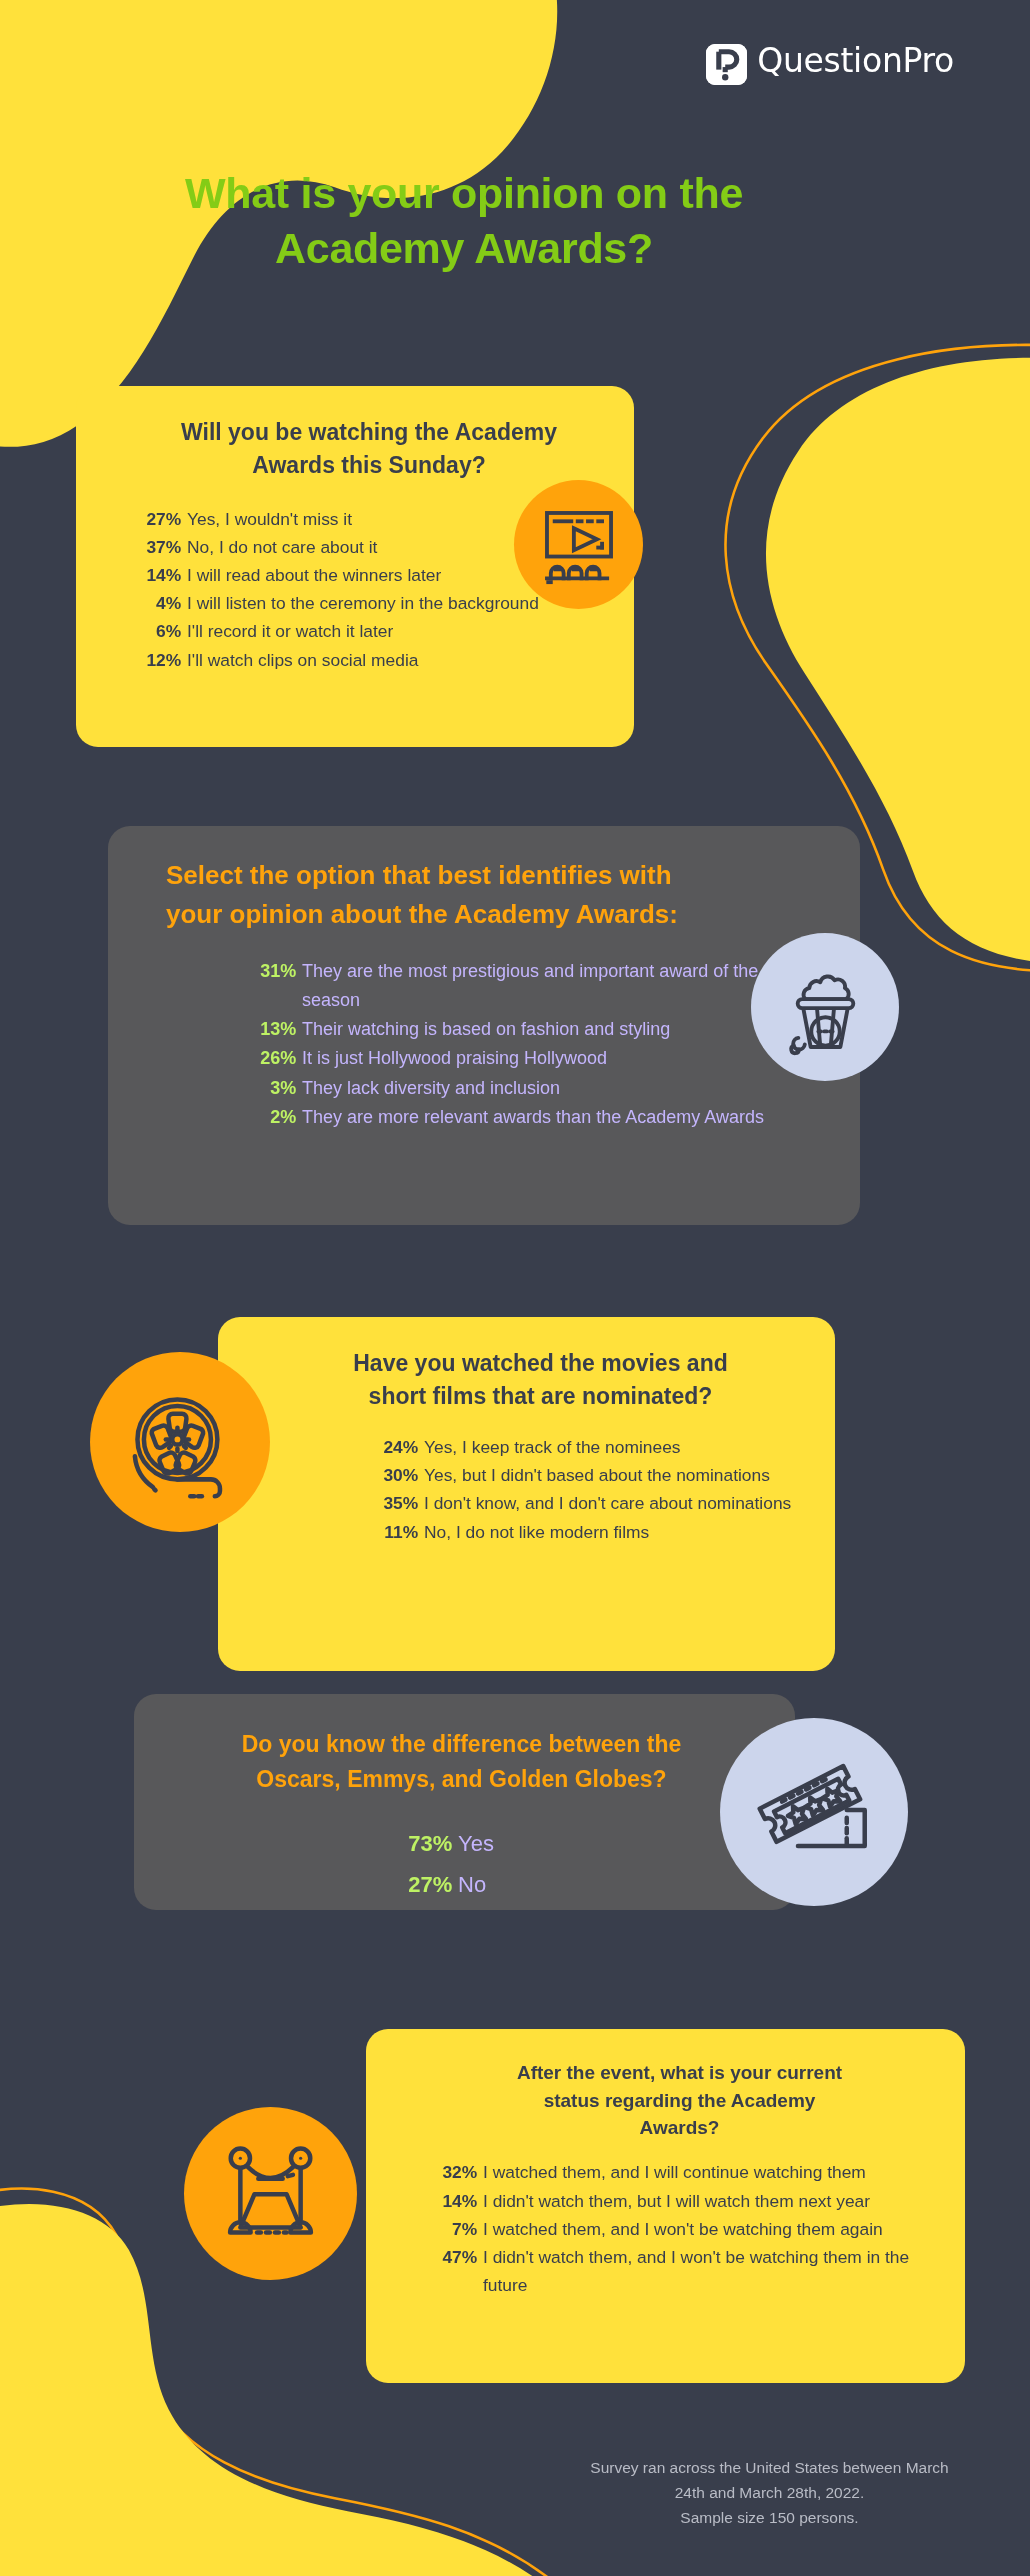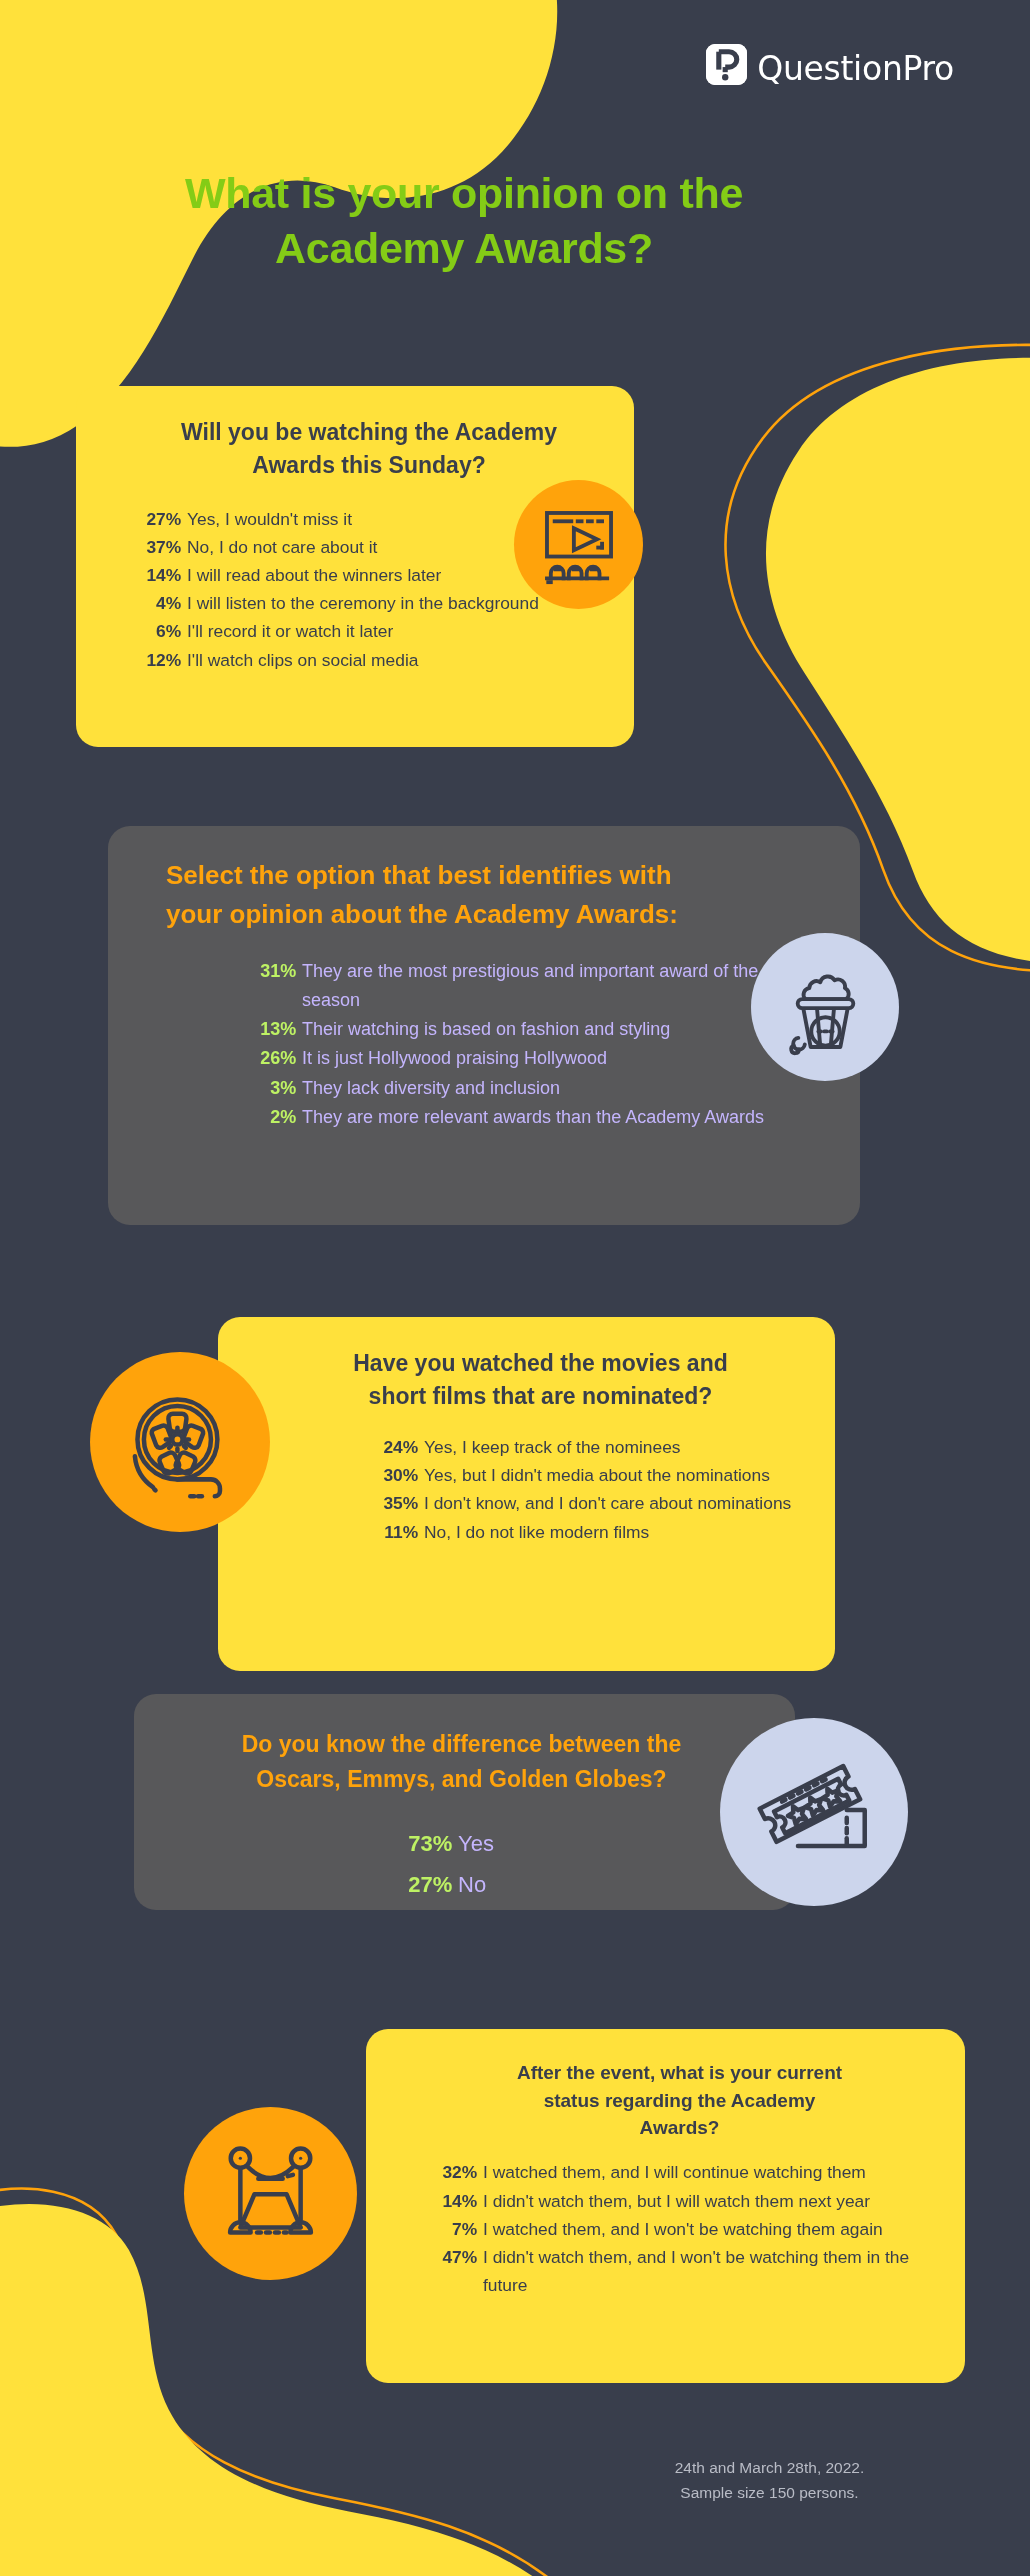--- a/index.html
+++ b/index.html
@@ -28,21 +28,21 @@
     height: 2576px;
     pointer-events: none;
   }
 
   
   .logo {
     position: absolute;
     top: 44px;
     left: 706px;
     display: flex;
-    align-items: flex-end;
+    align-items: flex-start;
     gap: 10.3px;
     z-index: 20;
   }
   .logo-mark {
     width: 41px;
     height: 41px;
     border-radius: 9px;
     background: #ffffff;
     position: relative;
     flex: 0 0 auto;
@@ -320,21 +320,21 @@
       <div>Have you watched the movies and</div>
       <div>short films that are nominated?</div>
     </div>
     <ul class="opt-list">
       <li class="opt dark">
         <span class="pct">24%</span>
         <span class="lbl">Yes, I keep track of the nominees</span>
       </li>
       <li class="opt dark">
         <span class="pct">30%</span>
-        <span class="lbl">Yes, but I didn't media about the nominations</span>
+        <span class="lbl">Yes, but I didn't based about the nominations</span>
       </li>
       <li class="opt dark">
         <span class="pct">35%</span>
         <span class="lbl">I don't know, and I don't care about nominations</span>
       </li>
       <li class="opt dark">
         <span class="pct">11%</span>
         <span class="lbl">No, I do not like modern films</span>
       </li>
     </ul>
@@ -451,18 +451,19 @@
       <path d="M22 146 a16 16 0 0 1 32 0 Z"></path>
       <path d="M116 146 a16 16 0 0 1 32 0 Z"></path>
       <line x1="64" y1="146" x2="70" y2="146"></line>
       <line x1="78" y1="146" x2="84" y2="146"></line>
       <line x1="92" y1="146" x2="98" y2="146"></line>
       <line x1="106" y1="146" x2="110" y2="146"></line>
     </svg>
   </div>
 
   <div class="footer">
+    <div>Survey ran across the United States between March</div>
     <div>24th and March 28th, 2022.</div>
     <div>Sample size 150 persons.</div>
   </div>
 
 </div>
 
 
 </body></html>

